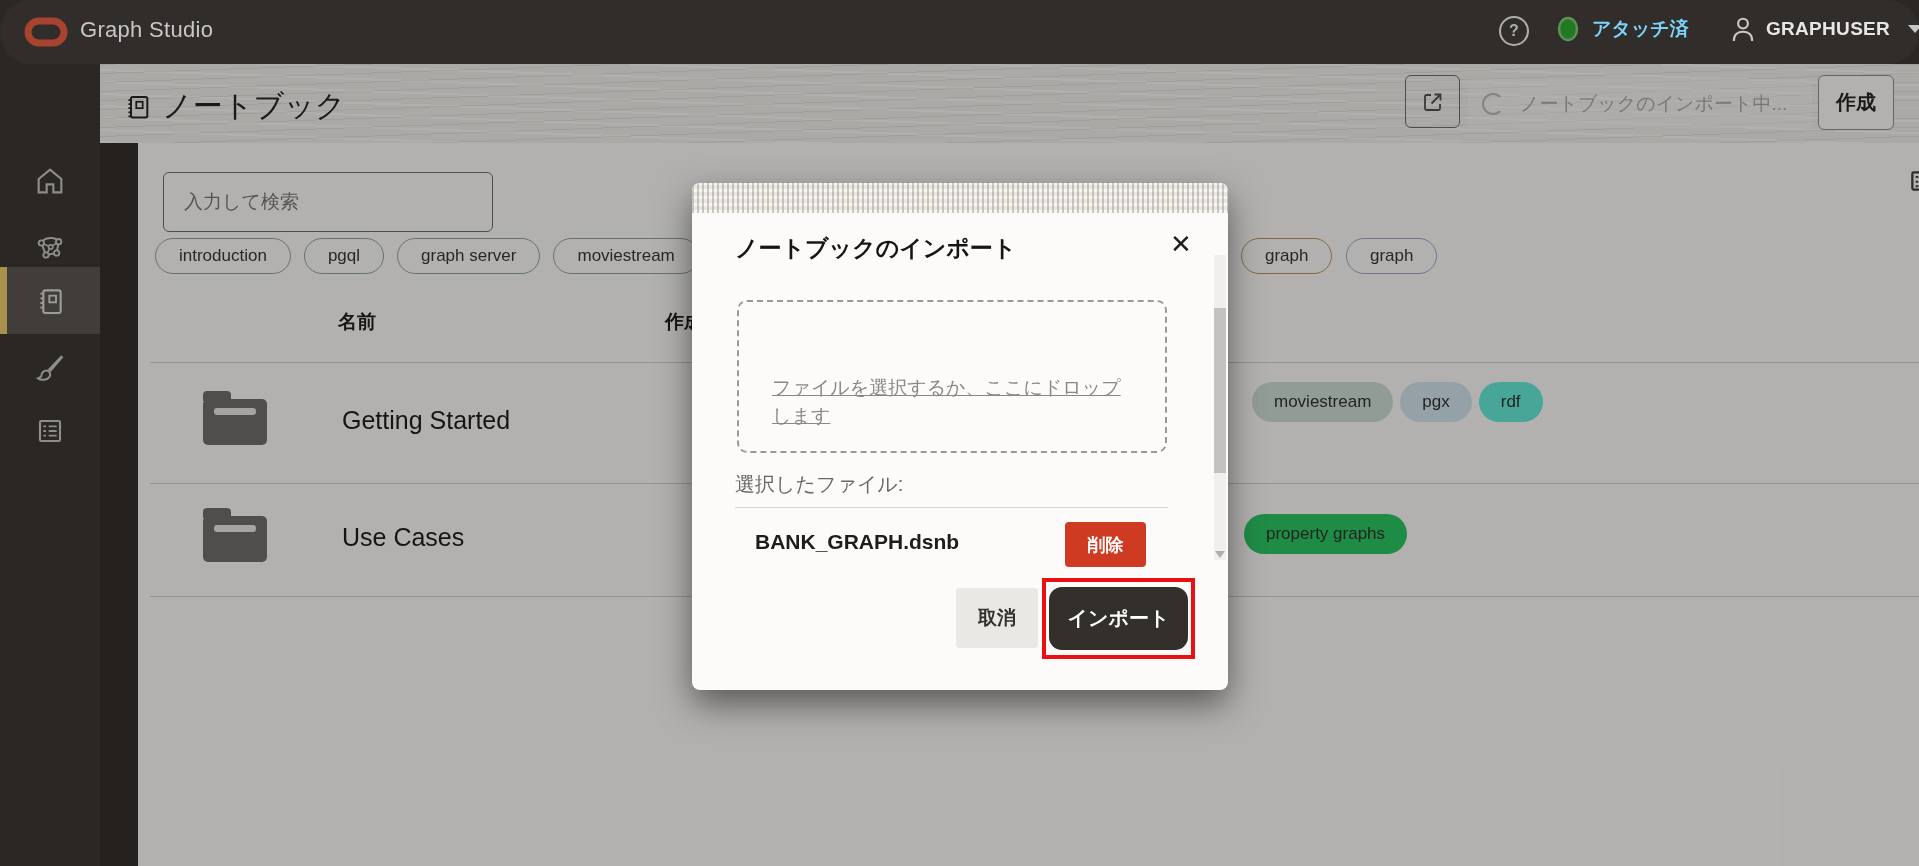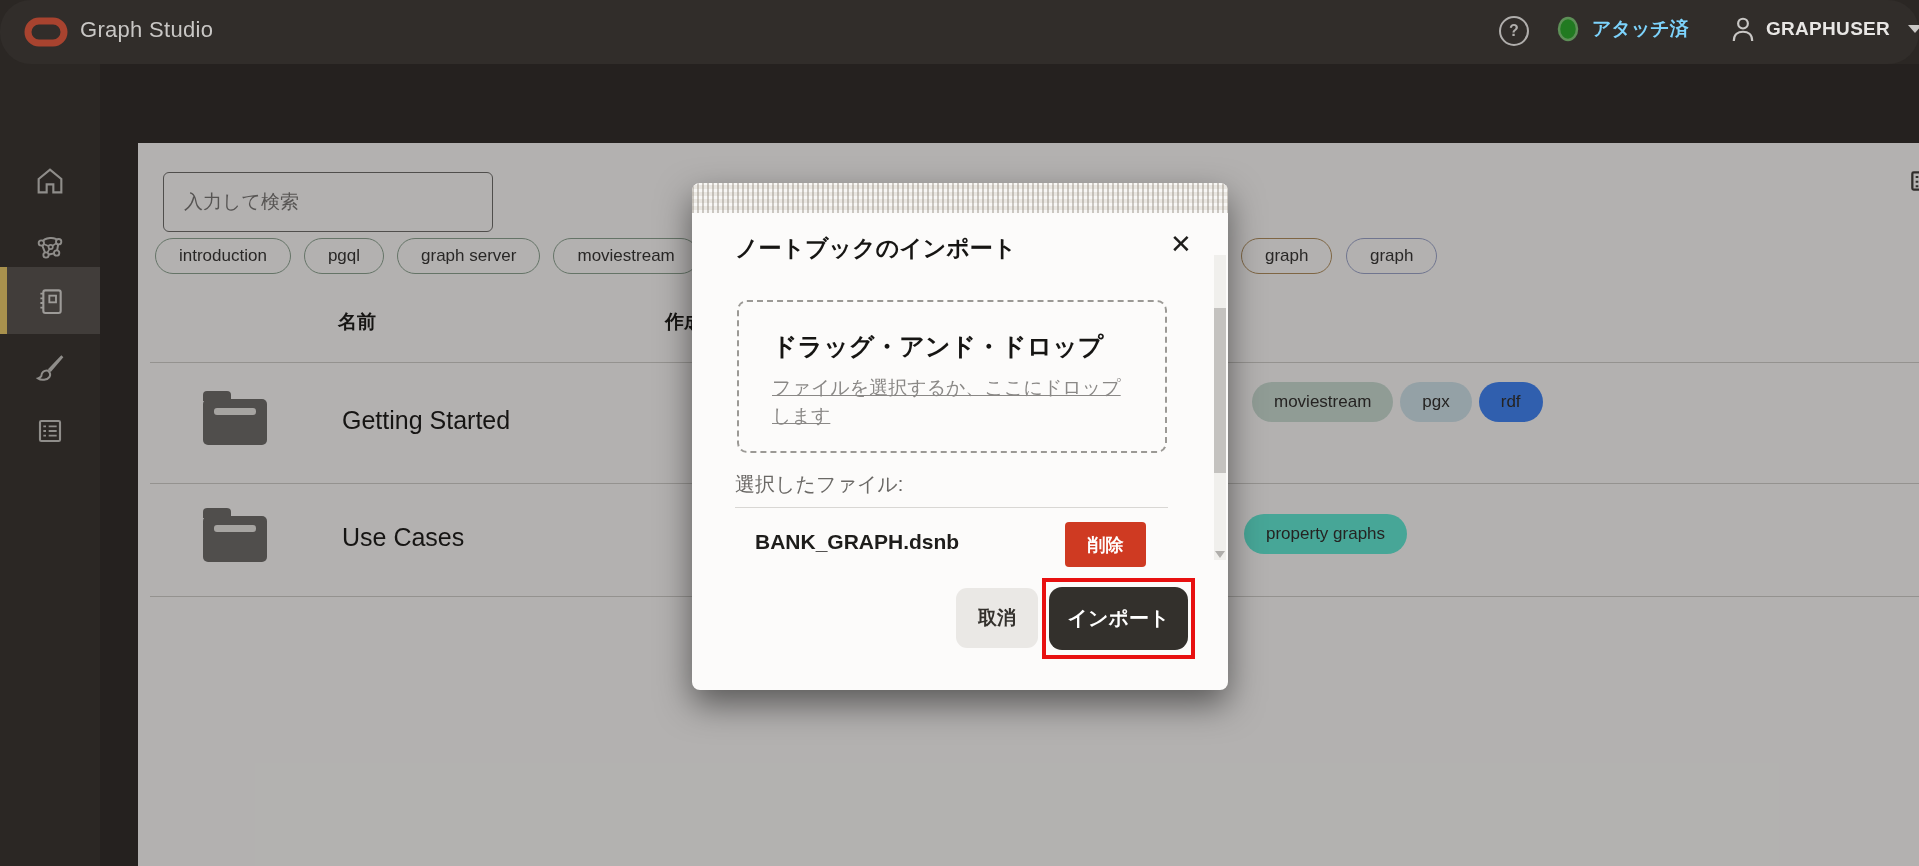--- a/index.html
+++ b/index.html
@@ -64,22 +64,22 @@
   .row-name { position:absolute; left:204px; font-size:25px; color:#161513; cursor:pointer; }
   .folder { position:absolute; left:65px; width:64px; height:46px; background:#6b6966; border-radius:5px; }
   .folder::before { content:""; position:absolute; left:0; top:-8px; width:28px; height:10px; background:#6b6966;
                     border-radius:4px 4px 0 0; }
   .folder::after { content:""; position:absolute; left:11px; top:9px; width:42px; height:7px; background:#e9e7e3;
                    border-radius:3px; }
   .tag { height:40px; border-radius:20px; padding:0 22px; display:flex; align-items:center; font-size:17px;
          color:#2b2a28; white-space:nowrap; }
   .tag-moviestream { background:#c9dcd2; }
   .tag-pgx { background:#cfe3ea; }
-  .tag-rdf { background:#3b82f6; }
-  .tag-propertygraphs { background:#5eead4; }
+  .tag-rdf { background:#5eead4; }
+  .tag-propertygraphs { background:#22c55e; }
   #row1-tags { position:absolute; left:1114px; top:239px; display:flex; gap:7px; }
   #row2-tags { position:absolute; left:1106px; top:371px; display:flex; gap:7px; }
 
   
   #overlay { position:absolute; left:100px; top:64px; width:1819px; height:802px;
              background:rgba(26,23,21,.32); z-index:50; }
 
   
   #modal { position:absolute; left:692px; top:183px; width:536px; height:507px; background:#fcfbfa;
            border-radius:8px; box-shadow:0 14px 34px rgba(0,0,0,.5); z-index:60; }
@@ -100,21 +100,21 @@
                         cursor:grab; }
   #scroll-down-arrow { position:absolute; left:523px; top:368px; width:0; height:0;
                        border-left:5px solid transparent; border-right:5px solid transparent;
                        border-top:7px solid #b0aeab; }
   #files-label { position:absolute; left:43px; top:288px; font-size:20px; color:#6b6966; }
   #files-divider { position:absolute; left:43px; top:324px; width:433px; height:1px; background:#d9d7d4; }
   #file-name { position:absolute; left:63px; top:347px; font-size:21px; font-weight:bold; color:#1e1d1b; }
   #delete-btn { position:absolute; left:373px; top:339px; width:81px; height:45px; background:#cf3a22;
                 border:none; border-radius:4px; color:#ffffff; font-size:18px; font-weight:bold; cursor:pointer; }
   #cancel-btn { position:absolute; left:264px; top:405px; width:82px; height:60px; background:#eae8e5;
-                border:none; border-radius:11px; color:#33302c; font-size:19px; font-weight:bold; cursor:pointer; }
+                border:none; border-radius:4px; color:#33302c; font-size:19px; font-weight:bold; cursor:pointer; }
   #import-btn { position:absolute; left:357px; top:404px; width:139px; height:63px; background:#33302c;
                 border:none; border-radius:13px; color:#ffffff; font-size:20px; font-weight:bold; cursor:pointer; }
   #annotation-box { position:absolute; left:350px; top:395px; width:153px; height:81px;
                     border:4px solid #e81010; z-index:70; pointer-events:none; }
 </style>
 </head>
 <body>
 
 <div id="topbar">
   <svg id="logo" viewBox="0 0 44 30">
@@ -171,20 +171,41 @@
   <div class="side-item" style="top:334px">
     <svg width="32" height="32" viewBox="0 0 24 24">
       <rect x="4.5" y="4.5" width="15" height="15" rx="1" fill="none" stroke="#8f8d8a" stroke-width="1.6"></rect>
       <path d="M7 8.5 h2 M11 8.5 h6 M7 12 h2 M11 12 h6 M7 15.5 h2 M11 15.5 h6" stroke="#8f8d8a" stroke-width="1.4"></path>
     </svg>
   </div>
 
 </div>
 
 <div id="main">
+  <div id="band">
+    <div id="page-title-row">
+      <svg width="28" height="28" viewBox="0 0 24 24">
+        <rect x="6" y="3.5" width="14" height="17.5" rx="1.5" fill="none" stroke="#1e1d1b" stroke-width="1.7"></rect>
+        <rect x="10.5" y="7.5" width="5.5" height="5.5" fill="none" stroke="#1e1d1b" stroke-width="1.5"></rect>
+        <path d="M6 6 H3.8 M6 9.5 H3.8 M6 13 H3.8 M6 16.5 H3.8 M6 20 H3.8" stroke="#1e1d1b" stroke-width="1.5"></path>
+      </svg>
+      <span id="page-title">ノートブック</span>
+    </div>
+    <div id="export-btn">
+      <svg width="24" height="24" viewBox="0 0 24 24">
+        <path d="M10 5 H5.5 A1.5 1.5 0 0 0 4 6.5 V18.5 A1.5 1.5 0 0 0 5.5 20 H17.5 A1.5 1.5 0 0 0 19 18.5 V14" fill="none" stroke="#4a4846" stroke-width="1.8"></path>
+        <path d="M10.5 13.5 L19.5 4.5 M13.5 4.5 H19.5 V10.5" fill="none" stroke="#4a4846" stroke-width="1.8"></path>
+      </svg>
+    </div>
+    <div id="import-progress">
+      <div id="spinner"></div>
+      <span id="import-progress-label">ノートブックのインポート中...</span>
+    </div>
+    <button id="create-btn">作成</button>
+  </div>
 
   <div id="card">
     <svg id="edit-list-icon" width="32" height="32" viewBox="0 0 24 24">
       <path d="M19 10 V5 A1 1 0 0 0 18 4 H5 A1 1 0 0 0 4 5 V16 A1 1 0 0 0 5 17 H10" fill="none" stroke="#3a3835" stroke-width="1.7"></path>
       <path d="M6.5 7.5 h2 M10 7.5 h6 M6.5 11 h2 M10 11 h4 M6.5 14.5 h2" stroke="#3a3835" stroke-width="1.5"></path>
       <path d="M13 19.5 L19 12.5 L21 14 L15 21 L12.5 21.5 Z" fill="none" stroke="#3a3835" stroke-width="1.5"></path>
     </svg>
 
     <input id="search-input" type="text" placeholder="入力して検索" style="">
 
@@ -227,21 +248,20 @@
 </div>
 
 <div id="overlay"></div>
 
 <div id="modal">
   <div id="modal-texture"></div>
   <div id="modal-title">ノートブックのインポート</div>
   <button id="modal-close">✕</button>
 
   <div id="dropzone">
-    <div id="dropzone-title">ドラッグ・アンド・ドロップ</div>
     <div id="dropzone-hint">ファイルを選択するか、ここにドロップします</div>
   </div>
 
   <div id="modal-scrollbar">
     <div id="modal-scroll-thumb"></div>
   </div>
   <div id="scroll-down-arrow"></div>
 
   <div id="files-label">選択したファイル:</div>
   <div id="files-divider"></div>

